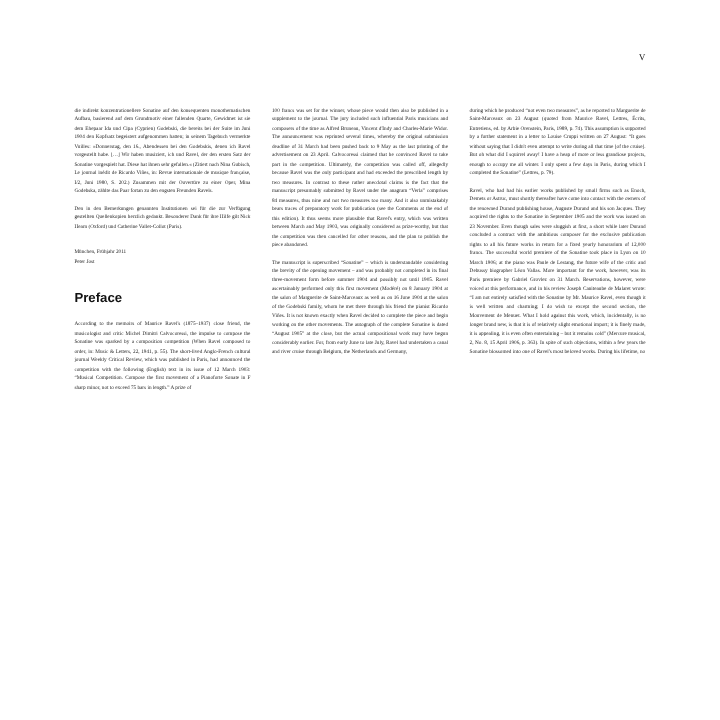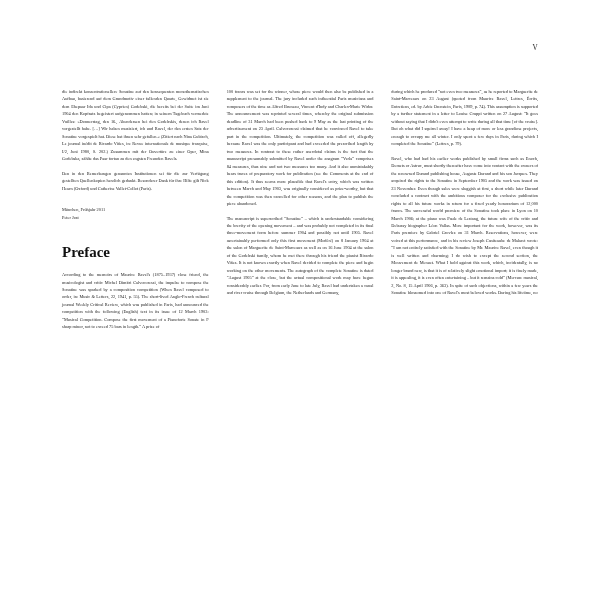--- a/index.html
+++ b/index.html
@@ -59,25 +59,25 @@
     margin-bottom: 14px;
   }
   .signature {
     font-size: 4.35px;
     line-height: 1.72;
     text-align: left;
     margin: 0;
     color: #1c1c1c;
   }
   .heading {
-    font-size: 15px;
+    font-size: 11px;
     line-height: 1.2;
     margin: 22px 0 10px 0;
     color: #111111;
-    font-family: Liberation Serif, serif;
+    font-family: Liberation Sans, sans-serif;
   }
 </style>
 </head>
 <body>
 
 <div class="page">
 
   <div class="folio">V</div>
 
   <div class="columns">

